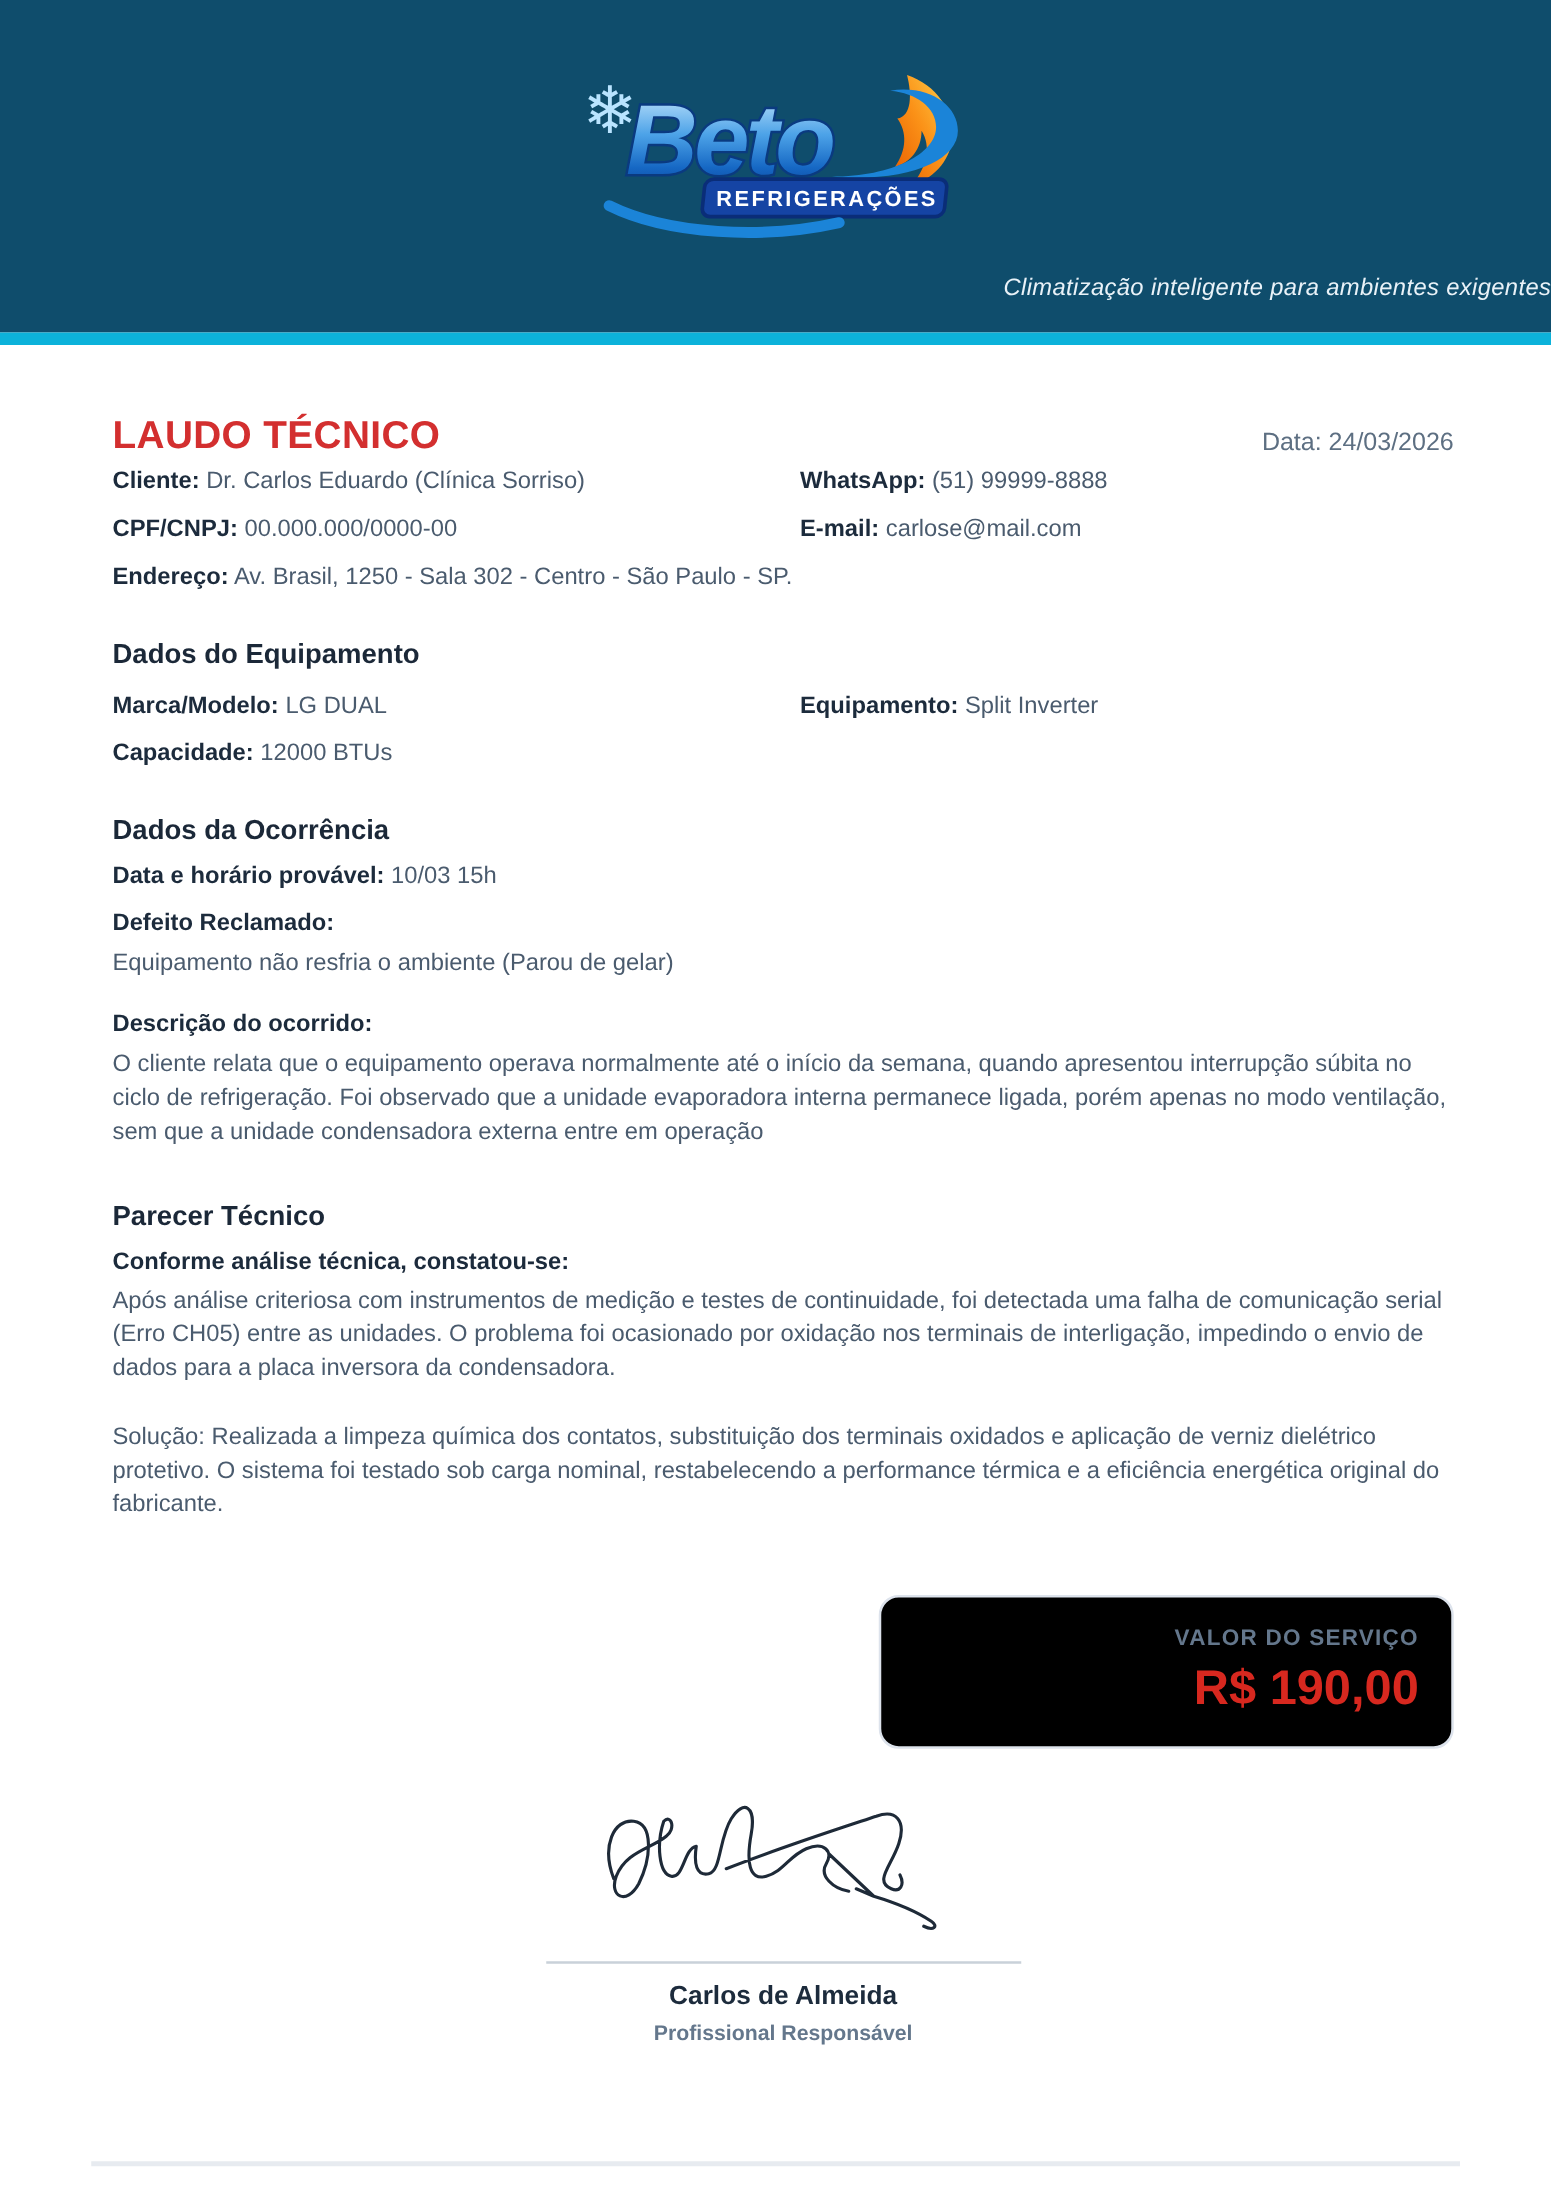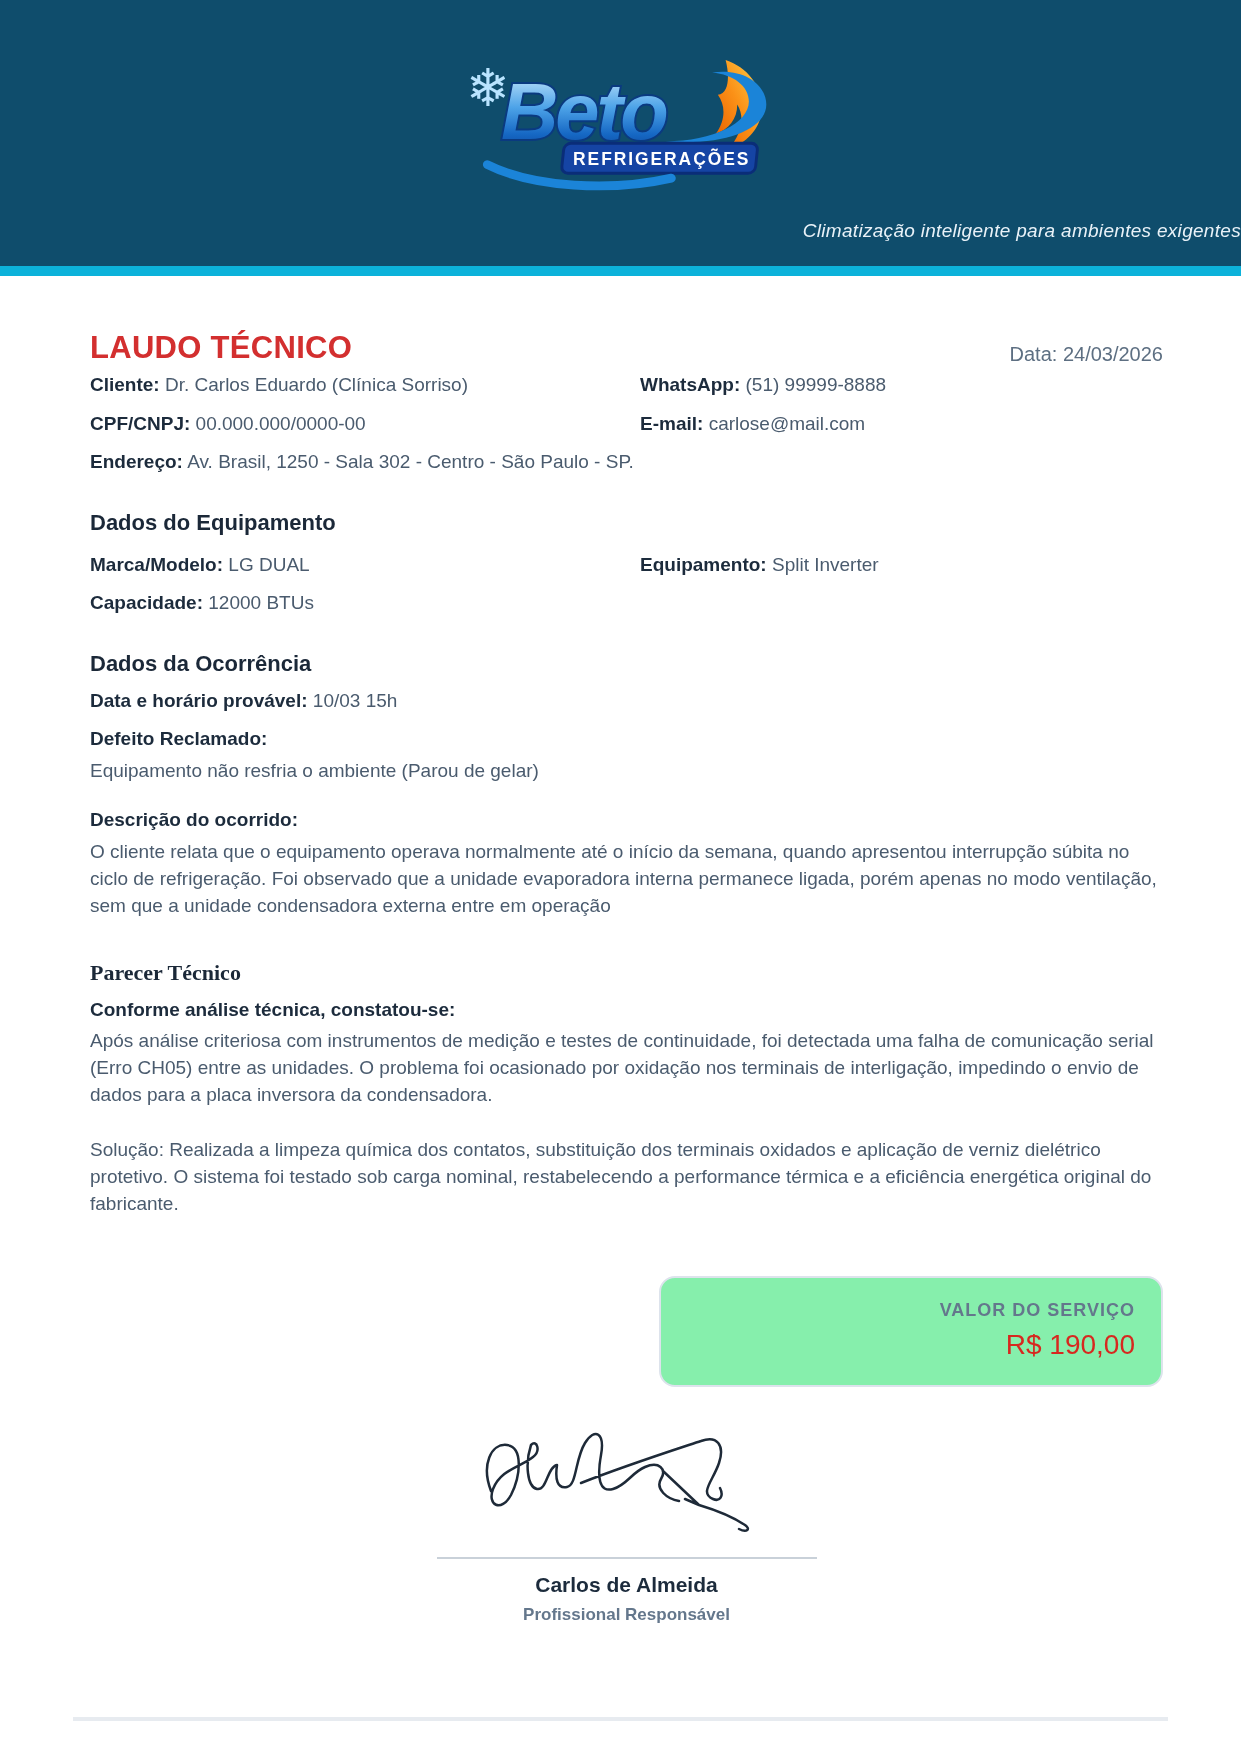--- a/index.html
+++ b/index.html
@@ -25,24 +25,24 @@
   .full-row { grid-column: 1 / -1; }
   .flabel { font-weight: bold; color: #1c2b3c; }
   .fvalue { color: #4a5b6e; }
 
   .section-heading { font-size: 22px; font-weight: bold; color: #1b2838; margin: 28px 0 10px; }
   .sub-label { font-weight: bold; color: #1c2b3c; margin-top: 10px; line-height: 1.5; }
   .para { color: #4a5b6e; line-height: 1.42; margin: 4px 0 0; }
   .para + .para { margin-top: 28px; }
 
   
-  .valor-box { width: 504px; margin: 58px 0 0 auto; background: #86efac; border: 2px solid #dde3ec;
+  .valor-box { width: 460px; margin: 58px 0 0 auto; background: #000000; border: 2px solid #dde3ec;
                border-radius: 16px; padding: 22px 26px 24px; text-align: right; }
   .valor-label { color: #64778c; font-weight: bold; font-size: 18px; letter-spacing: 1px; }
-  .valor-amount { color: #d7281f; font-weight: normal; font-size: 28px; margin-top: 8px; }
+  .valor-amount { color: #d7281f; font-weight: bold; font-size: 39px; margin-top: 8px; }
 
   
   .signature-block { width: 460px; margin: 26px auto 0; text-align: center; }
   .sig-img { display: block; margin: 0 auto; }
   .sig-line { border: none; border-top: 2px solid #c9d1d9; margin: 14px 40px 14px; }
   .sig-name { font-weight: bold; color: #1c2b3c; font-size: 21px; }
   .sig-role { color: #64778c; font-weight: bold; font-size: 17px; margin-top: 8px; }
 
   
   .footer-divider { height: 4px; background: #e7ebf0; margin: 92px 73px 0; }
@@ -132,21 +132,21 @@
     <div class="section-heading">Dados da Ocorrência</div>
     <div class="field-row">
       <span class="flabel">Data e horário provável:</span>
       <span class="fvalue">10/03 15h</span>
     </div>
     <div class="sub-label">Defeito Reclamado:</div>
     <p class="para">Equipamento não resfria o ambiente (Parou de gelar)</p>
     <div class="sub-label" style="margin-top:22px;">Descrição do ocorrido:</div>
     <p class="para">O cliente relata que o equipamento operava normalmente até o início da semana, quando apresentou interrupção súbita no ciclo de refrigeração. Foi observado que a unidade evaporadora interna permanece ligada, porém apenas no modo ventilação, sem que a unidade condensadora externa entre em operação</p>
 
-    <div class="section-heading" style="margin-top:40px;font-family:Liberation Serif, serif;">Parecer Técnico</div>
+    <div class="section-heading" style="margin-top:40px;">Parecer Técnico</div>
     <div class="sub-label">Conforme análise técnica, constatou-se:</div>
     <p class="para">Após análise criteriosa com instrumentos de medição e testes de continuidade, foi detectada uma falha de comunicação serial (Erro CH05) entre as unidades. O problema foi ocasionado por oxidação nos terminais de interligação, impedindo o envio de dados para a placa inversora da condensadora.</p>
     <p class="para">Solução: Realizada a limpeza química dos contatos, substituição dos terminais oxidados e aplicação de verniz dielétrico protetivo. O sistema foi testado sob carga nominal, restabelecendo a performance térmica e a eficiência energética original do fabricante.</p>
 
     <div class="valor-box">
       <div class="valor-label">VALOR DO SERVIÇO</div>
       <div class="valor-amount">R$ 190,00</div>
     </div>
 
     <div class="signature-block">

